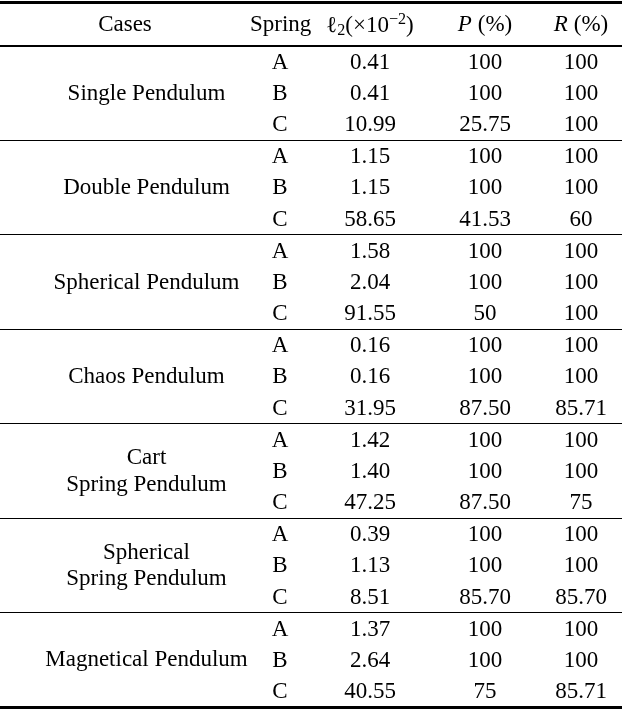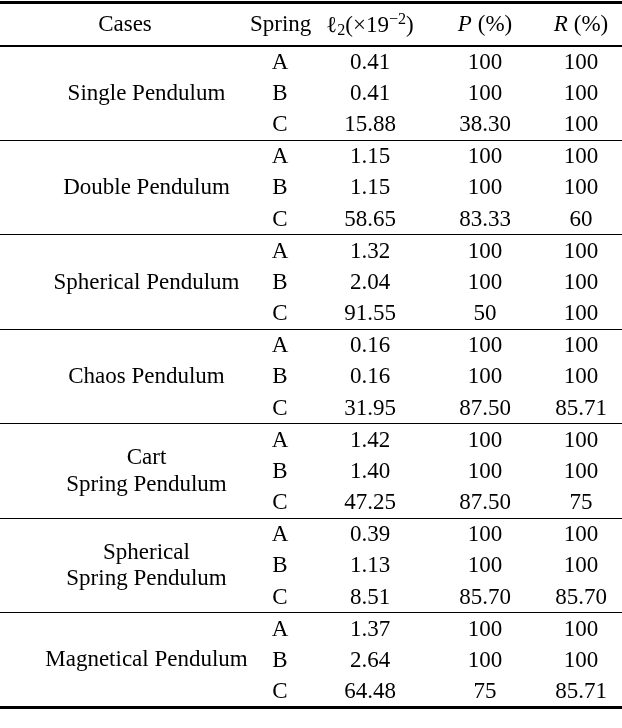--- a/index.html
+++ b/index.html
@@ -54,21 +54,21 @@
       <col class="c-cases">
         <col class="c-groups">
         <col class="c-l2">
         <col class="c-p">
         <col class="c-r">
     </colgroup>
     <thead>
       <tr>
         <th>Cases</th>
         <th>Spring</th>
-        <th><span class="script-l">ℓ</span><sub class="l2sub">2</sub><span>(×19</span><sup class="l2sup">−2</sup><span>)</span></th>
+        <th><span class="script-l">ℓ</span><sub class="l2sub">2</sub><span>(×10</span><sup class="l2sup">−2</sup><span>)</span></th>
         <th><span class="mathvar">P</span><span class="unit">(%)</span></th>
         <th><span class="mathvar">R</span><span class="unit">(%)</span></th>
       </tr>
     </thead>
 
     <tbody class="first-group">
       <tr>
         <td class="case-name" rowspan="3">Single Pendulum</td>
         <td>A</td>
         <td>0.41</td>
@@ -76,22 +76,22 @@
         <td>100</td>
       </tr>
       <tr>
         <td>B</td>
         <td>0.41</td>
         <td>100</td>
         <td>100</td>
       </tr>
       <tr>
         <td>C</td>
-        <td>15.88</td>
-        <td>38.30</td>
+        <td>10.99</td>
+        <td>25.75</td>
         <td>100</td>
       </tr>
     </tbody>
 
     <tbody>
       <tr>
         <td class="case-name" rowspan="3">Double Pendulum</td>
         <td>A</td>
         <td>1.15</td>
         <td>100</td>
@@ -99,30 +99,30 @@
       </tr>
       <tr>
         <td>B</td>
         <td>1.15</td>
         <td>100</td>
         <td>100</td>
       </tr>
       <tr>
         <td>C</td>
         <td>58.65</td>
-        <td>83.33</td>
+        <td>41.53</td>
         <td>60</td>
       </tr>
     </tbody>
 
     <tbody>
       <tr>
         <td class="case-name" rowspan="3">Spherical Pendulum</td>
         <td>A</td>
-        <td>1.32</td>
+        <td>1.58</td>
         <td>100</td>
         <td>100</td>
       </tr>
       <tr>
         <td>B</td>
         <td>2.04</td>
         <td>100</td>
         <td>100</td>
       </tr>
       <tr>
@@ -210,19 +210,19 @@
         <td>100</td>
       </tr>
       <tr>
         <td>B</td>
         <td>2.64</td>
         <td>100</td>
         <td>100</td>
       </tr>
       <tr>
         <td>C</td>
-        <td>64.48</td>
+        <td>40.55</td>
         <td>75</td>
         <td>85.71</td>
       </tr>
     </tbody>
   </table>
 </div>
 
 </body></html>

